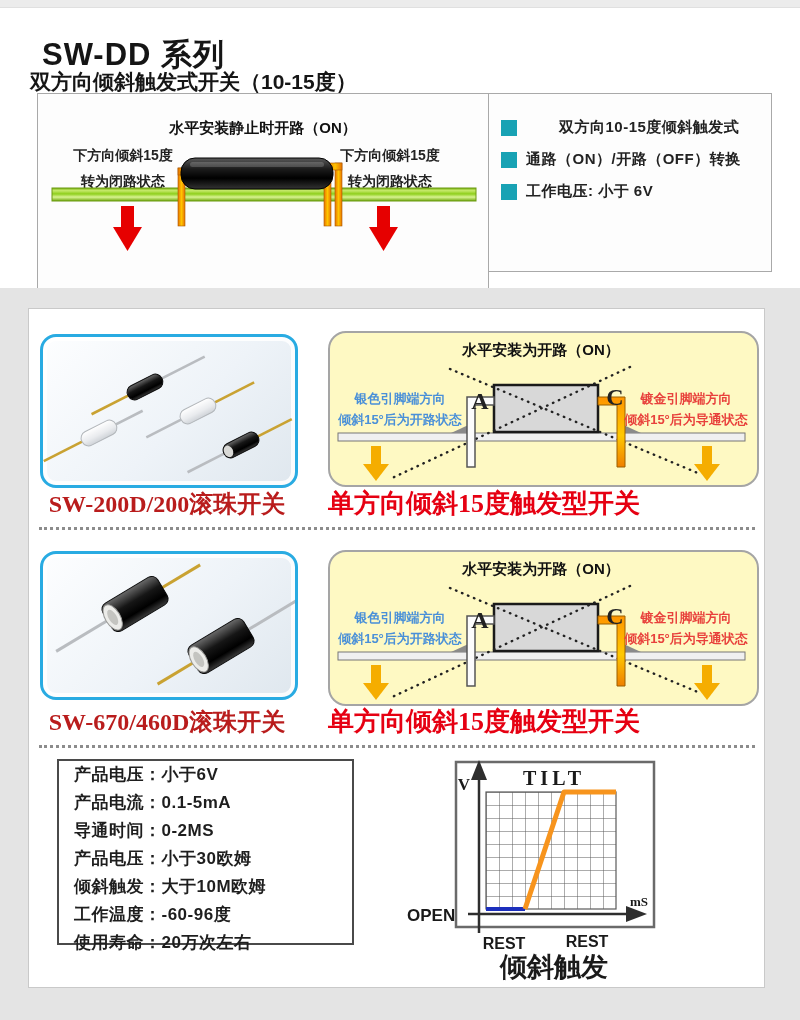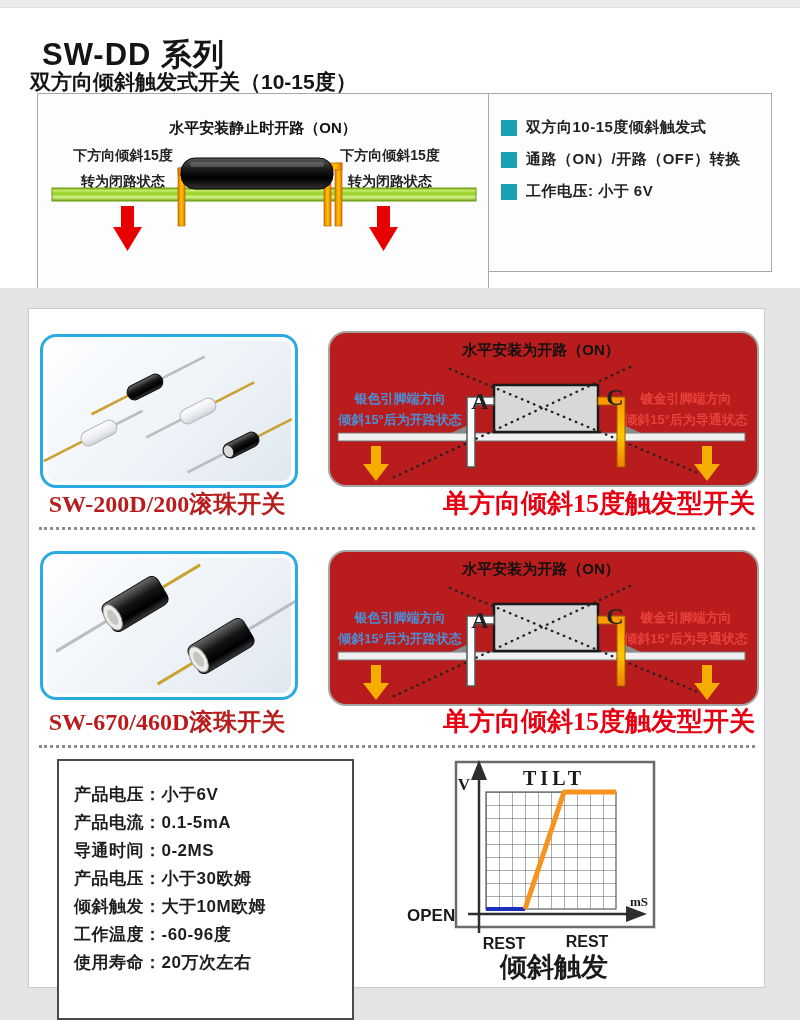--- a/index.html
+++ b/index.html
@@ -22,39 +22,39 @@
 
   
   .gray-area{position:absolute;left:0;top:288px;width:800px;height:732px;background:#e4e4e4;}
   .card{position:absolute;left:28px;top:20px;width:737px;height:680px;background:#ffffff;border:1px solid #c9c9c9;box-sizing:border-box;}
 
   .photo-box{position:absolute;left:11px;width:252px;border:3px solid #29abe2;border-radius:16px;
     background:linear-gradient(135deg,#fdfeff 0%,#eef3f8 55%,#dfe7ee 100%);
     box-shadow:inset 0 0 0 4px rgba(255,255,255,0.85);overflow:hidden;}
   .photo-box.row1{top:25px;height:148px;}
   .photo-box.row2{top:242px;height:143px;}
-  .diagram-box{position:absolute;left:299px;width:427px;height:152px;border:2px solid #a5a5a5;border-radius:18px;background:#b91c1c;}
+  .diagram-box{position:absolute;left:299px;width:427px;height:152px;border:2px solid #a5a5a5;border-radius:18px;background:#fef9c3;}
   .diagram-box.row1{top:22px;}
   .diagram-box.row2{top:241px;}
 
   .caption-blue{position:absolute;left:0;width:276px;text-align:center;color:#b91c1c;
     font-family:"Liberation Serif",serif;font-size:24px;font-weight:bold;white-space:nowrap;}
   .caption-blue.row1{top:179px;}
   .caption-blue.row2{top:397px;}
-  .caption-red{position:absolute;left:299px;width:427px;text-align:right;color:#e60012;
+  .caption-red{position:absolute;left:299px;width:427px;text-align:left;color:#e60012;
     font-family:"Liberation Serif",serif;font-size:26px;font-weight:bold;white-space:nowrap;}
   .caption-red.row1{top:177px;}
   .caption-red.row2{top:395px;}
 
   .dotted-sep{position:absolute;left:10px;width:716px;height:0;border-top:3px dotted #8c8c8c;}
   .dotted-sep.sep1{top:218px;}
   .dotted-sep.sep2{top:436px;}
 
-  .specs-box{position:absolute;left:28px;top:450px;width:297px;height:261px;border:2px solid #4a4a4a;
-    background:#fff;box-sizing:border-box;padding:20px 0 0 15px;}
+  .specs-box{position:absolute;left:28px;top:450px;width:297px;height:186px;border:2px solid #4a4a4a;
+    background:#fff;box-sizing:border-box;padding:0 0 0 15px;}
   .spec-line{font-size:17px;font-weight:bold;color:#1e1e1e;line-height:28px;letter-spacing:0.5px;white-space:nowrap;}
 
   .tilt-wrap{position:absolute;left:375px;top:448px;width:350px;height:230px;}
   svg{display:block;}
   svg text{font-family:"Liberation Sans",sans-serif;}
   svg text.serif{font-family:"Liberation Serif",serif;}
 </style>
 </head>
 <body>
 
@@ -110,21 +110,21 @@
           <polygon points="75,133 104,133 89.5,157"></polygon>
       </g>
       <g fill="#e60000">
         <rect x="339" y="112" width="13" height="21"></rect>
           <polygon points="331,133 360,133 345.5,157"></polygon>
       </g>
     </svg>
   </div>
 
   <div class="intro-right">
-    <div class="feature-item" style="top:24px;">
+    <div class="feature-item" style="top:24px;gap:33px;">
       <span class="feature-square"></span>
       <span class="feature-text">双方向10-15度倾斜触发式</span>
     </div>
     <div class="feature-item" style="top:56px;">
       <span class="feature-square"></span>
       <span class="feature-text">通路（ON）/开路（OFF）转换</span>
     </div>
     <div class="feature-item" style="top:88px;">
       <span class="feature-square"></span>
       <span class="feature-text">工作电压: 小于 6V</span>

